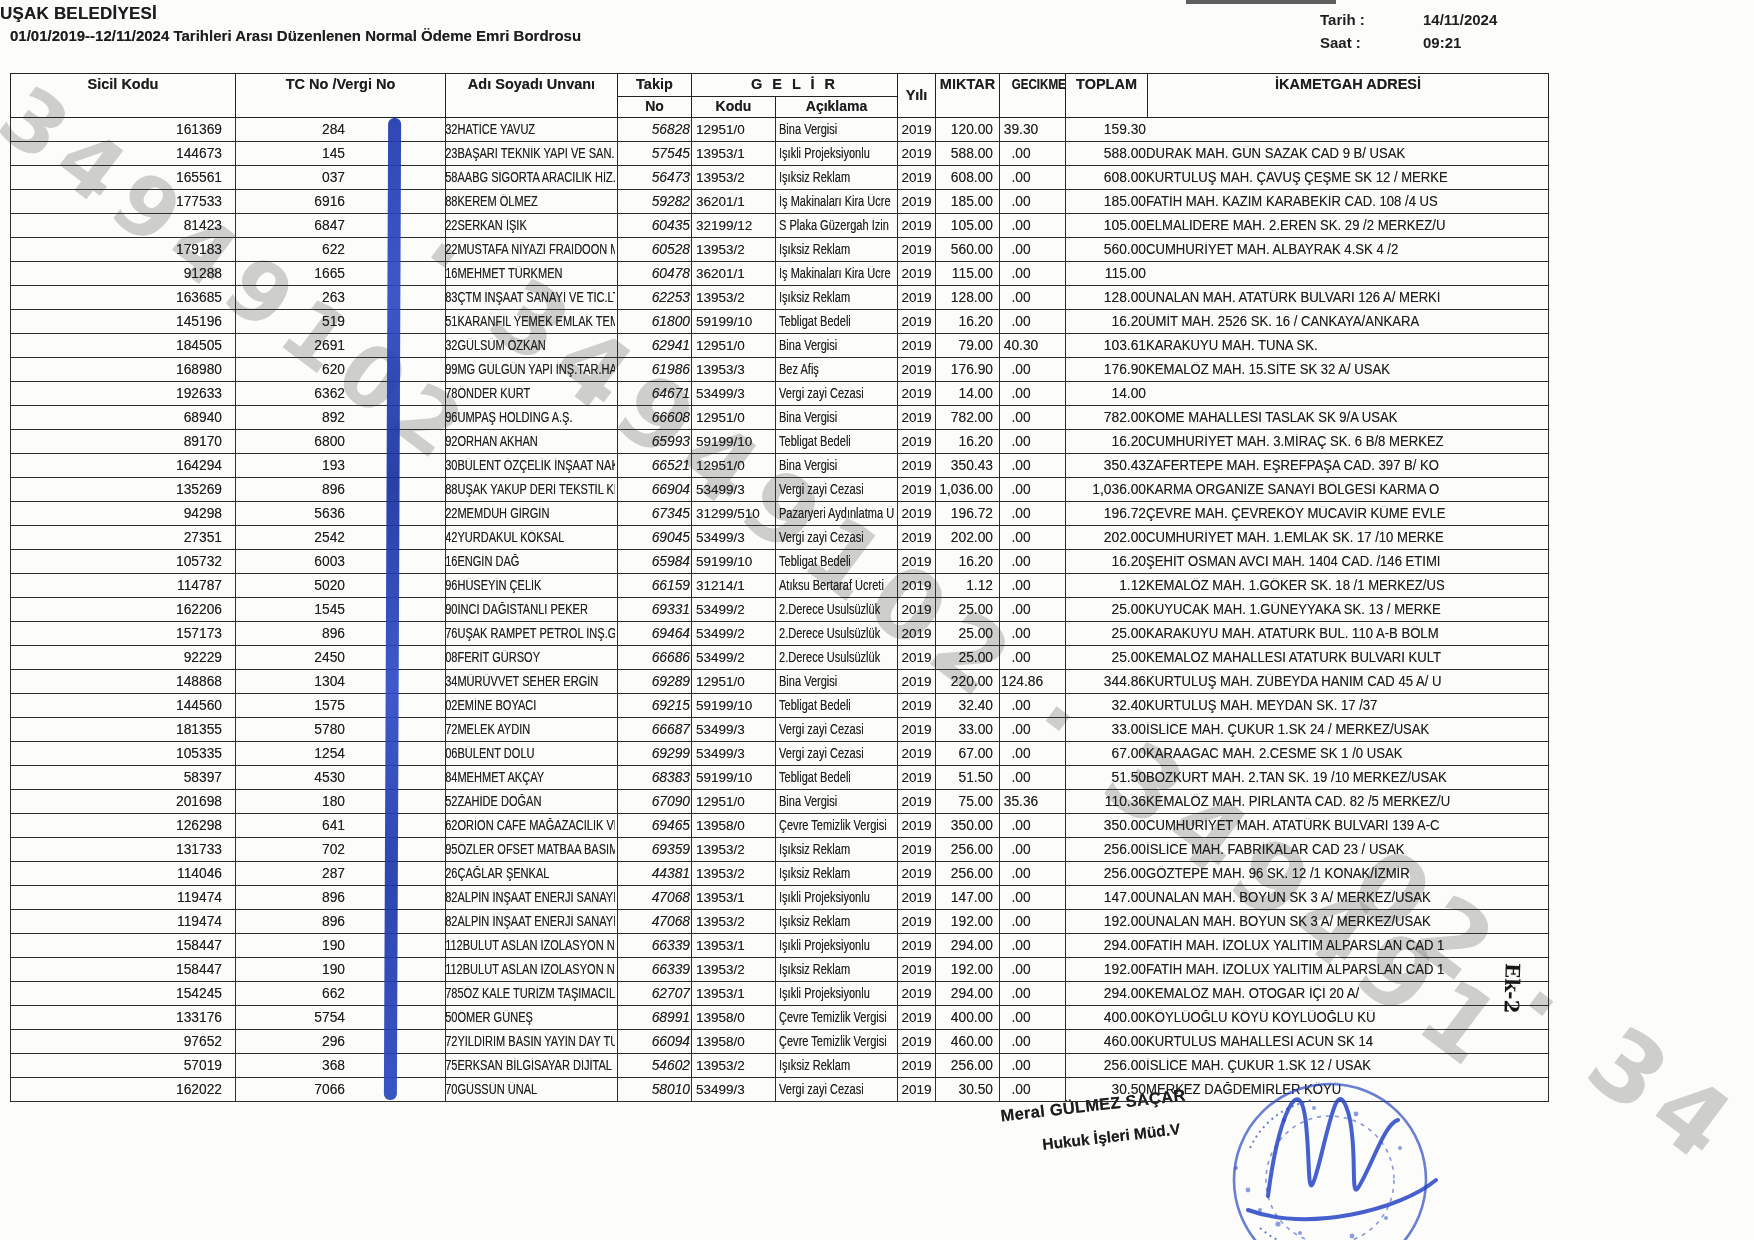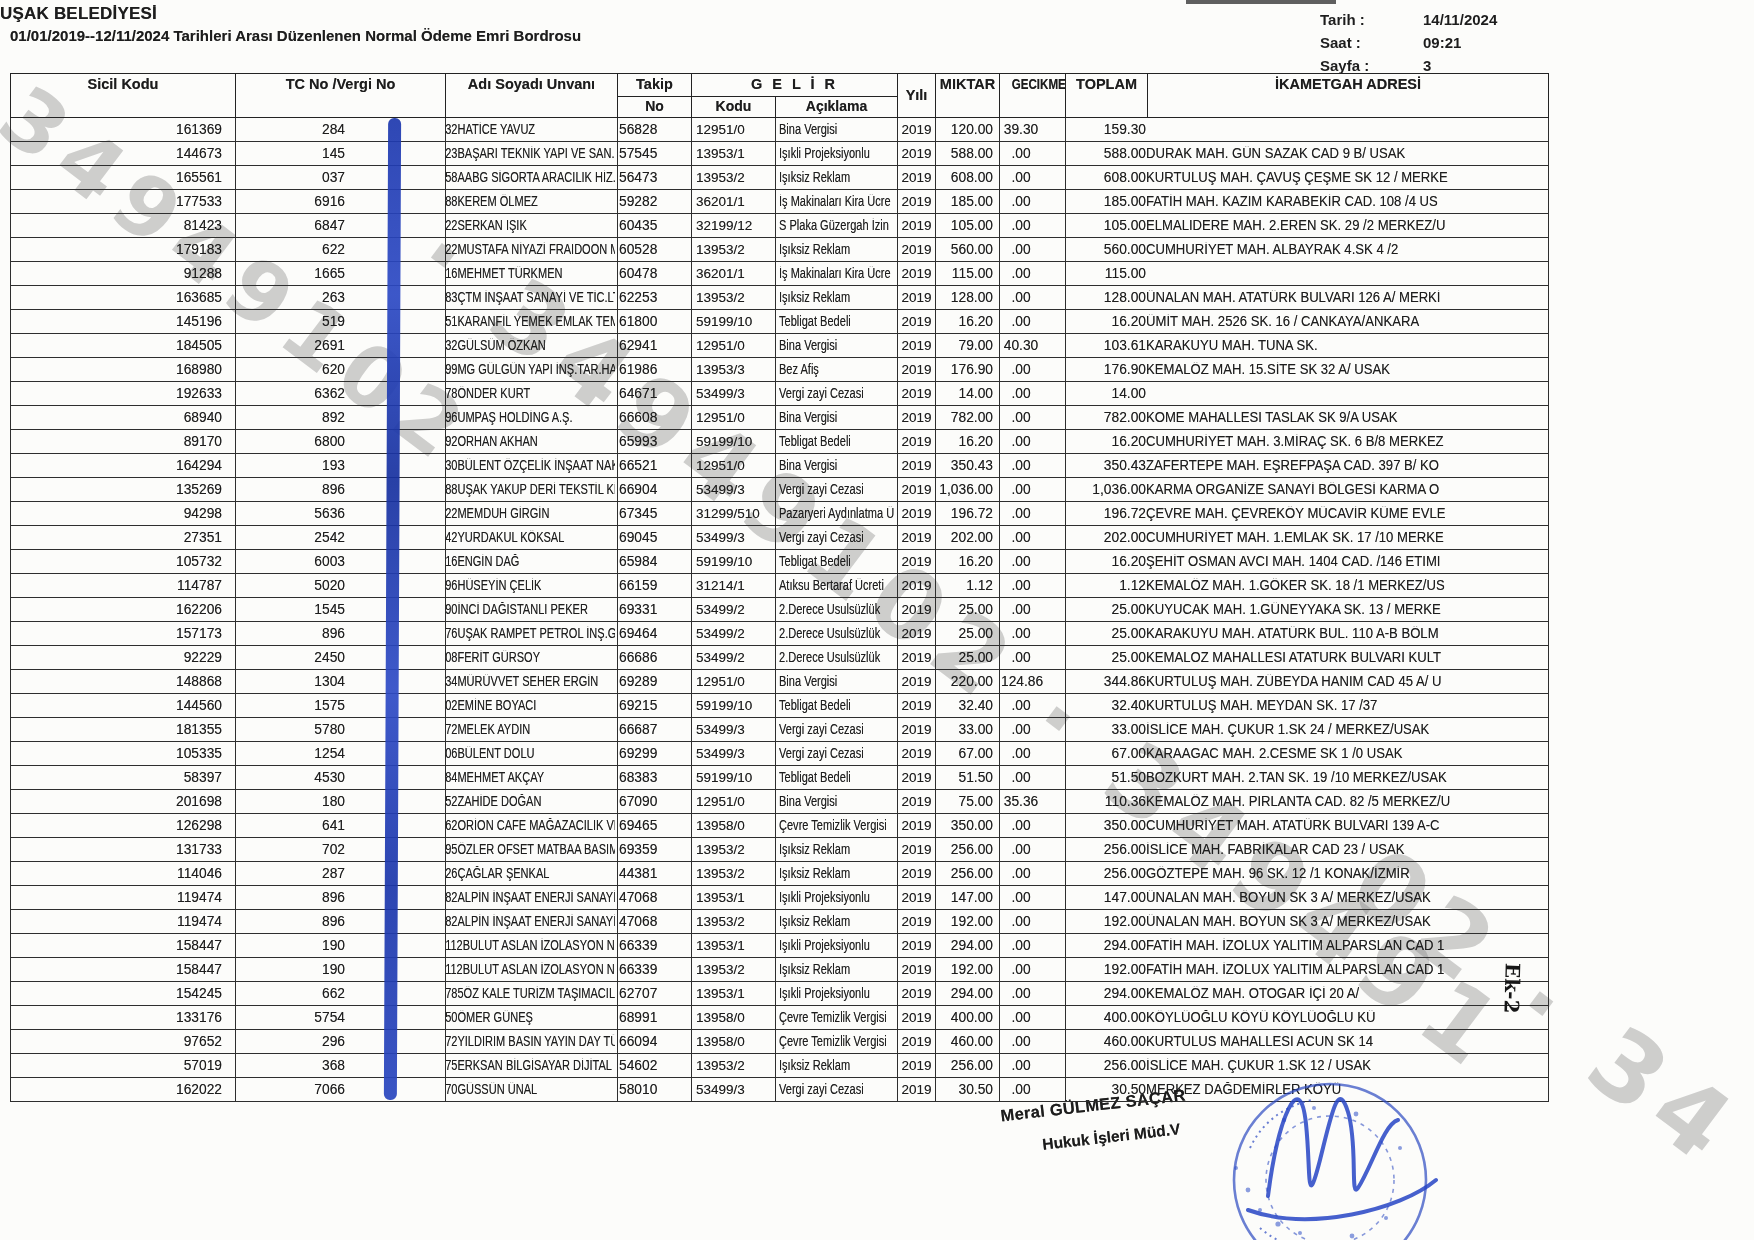--- a/index.html
+++ b/index.html
@@ -33,21 +33,21 @@
   th.gecikme div{display:inline-block;transform:scaleX(.8);transform-origin:50% 50%;white-space:nowrap;}
   th.yili{vertical-align:middle !important;padding-top:0 !important;}
   tbody td{height:24px;font-size:13.8px;vertical-align:middle;white-space:nowrap;
       text-shadow:0 0 .4px rgba(0,0,0,.45);}
   td.c-sicil{text-align:right;padding-right:13px;}
   td.c-tc{text-align:right;padding-right:100px;}
   td.c-name{padding:0;overflow:visible;}
   .nmwrap{width:220px;margin-left:-7px;overflow:hidden;white-space:nowrap;
       transform:scaleX(.8);transform-origin:0 50%;}
   .frag{font-size:13.8px;}
-  td.c-takip{text-align:left;}
+  td.c-takip{text-align:right;font-style:italic;}
   td.c-kodu{padding-left:4px;font-size:13.5px;}
   td.c-acik{padding:0 0 0 3px;overflow:visible;}
   .sqz{width:152px;overflow:hidden;white-space:nowrap;transform:scaleX(.8);transform-origin:0 50%;}
   td.c-yil{text-align:center;font-size:13.5px;}
   td.c-miktar{text-align:right;padding-right:6px;}
   td.c-faiz{text-align:center;padding-right:24px;}
   td.c-comb{padding:0;overflow:visible;}
   .comb{display:flex;align-items:center;height:100%;}
   .tpl{flex:0 0 80px;text-align:right;}
   .adr{flex:0 0 424px;overflow:hidden;white-space:nowrap;transform:scaleX(.95);transform-origin:0 50%;}
@@ -81,24 +81,20 @@
 
   <div class="meta">
     <div class="meta-row">
       <span class="meta-label">Tarih :</span>
       <span class="meta-value">14/11/2024</span>
     </div>
     <div class="meta-row">
       <span class="meta-label">Saat  :</span>
       <span class="meta-value">09:21</span>
     </div>
-    <div class="meta-row">
-      <span class="meta-label">Sayfa :</span>
-      <span class="meta-value">3</span>
-    </div>
   </div>
 
   <table class="ledger">
     <colgroup>
       <col style="width:225px">
         <col style="width:210px">
         <col style="width:172px">
         <col style="width:74px">
       <col style="width:84px">
         <col style="width:122px">

